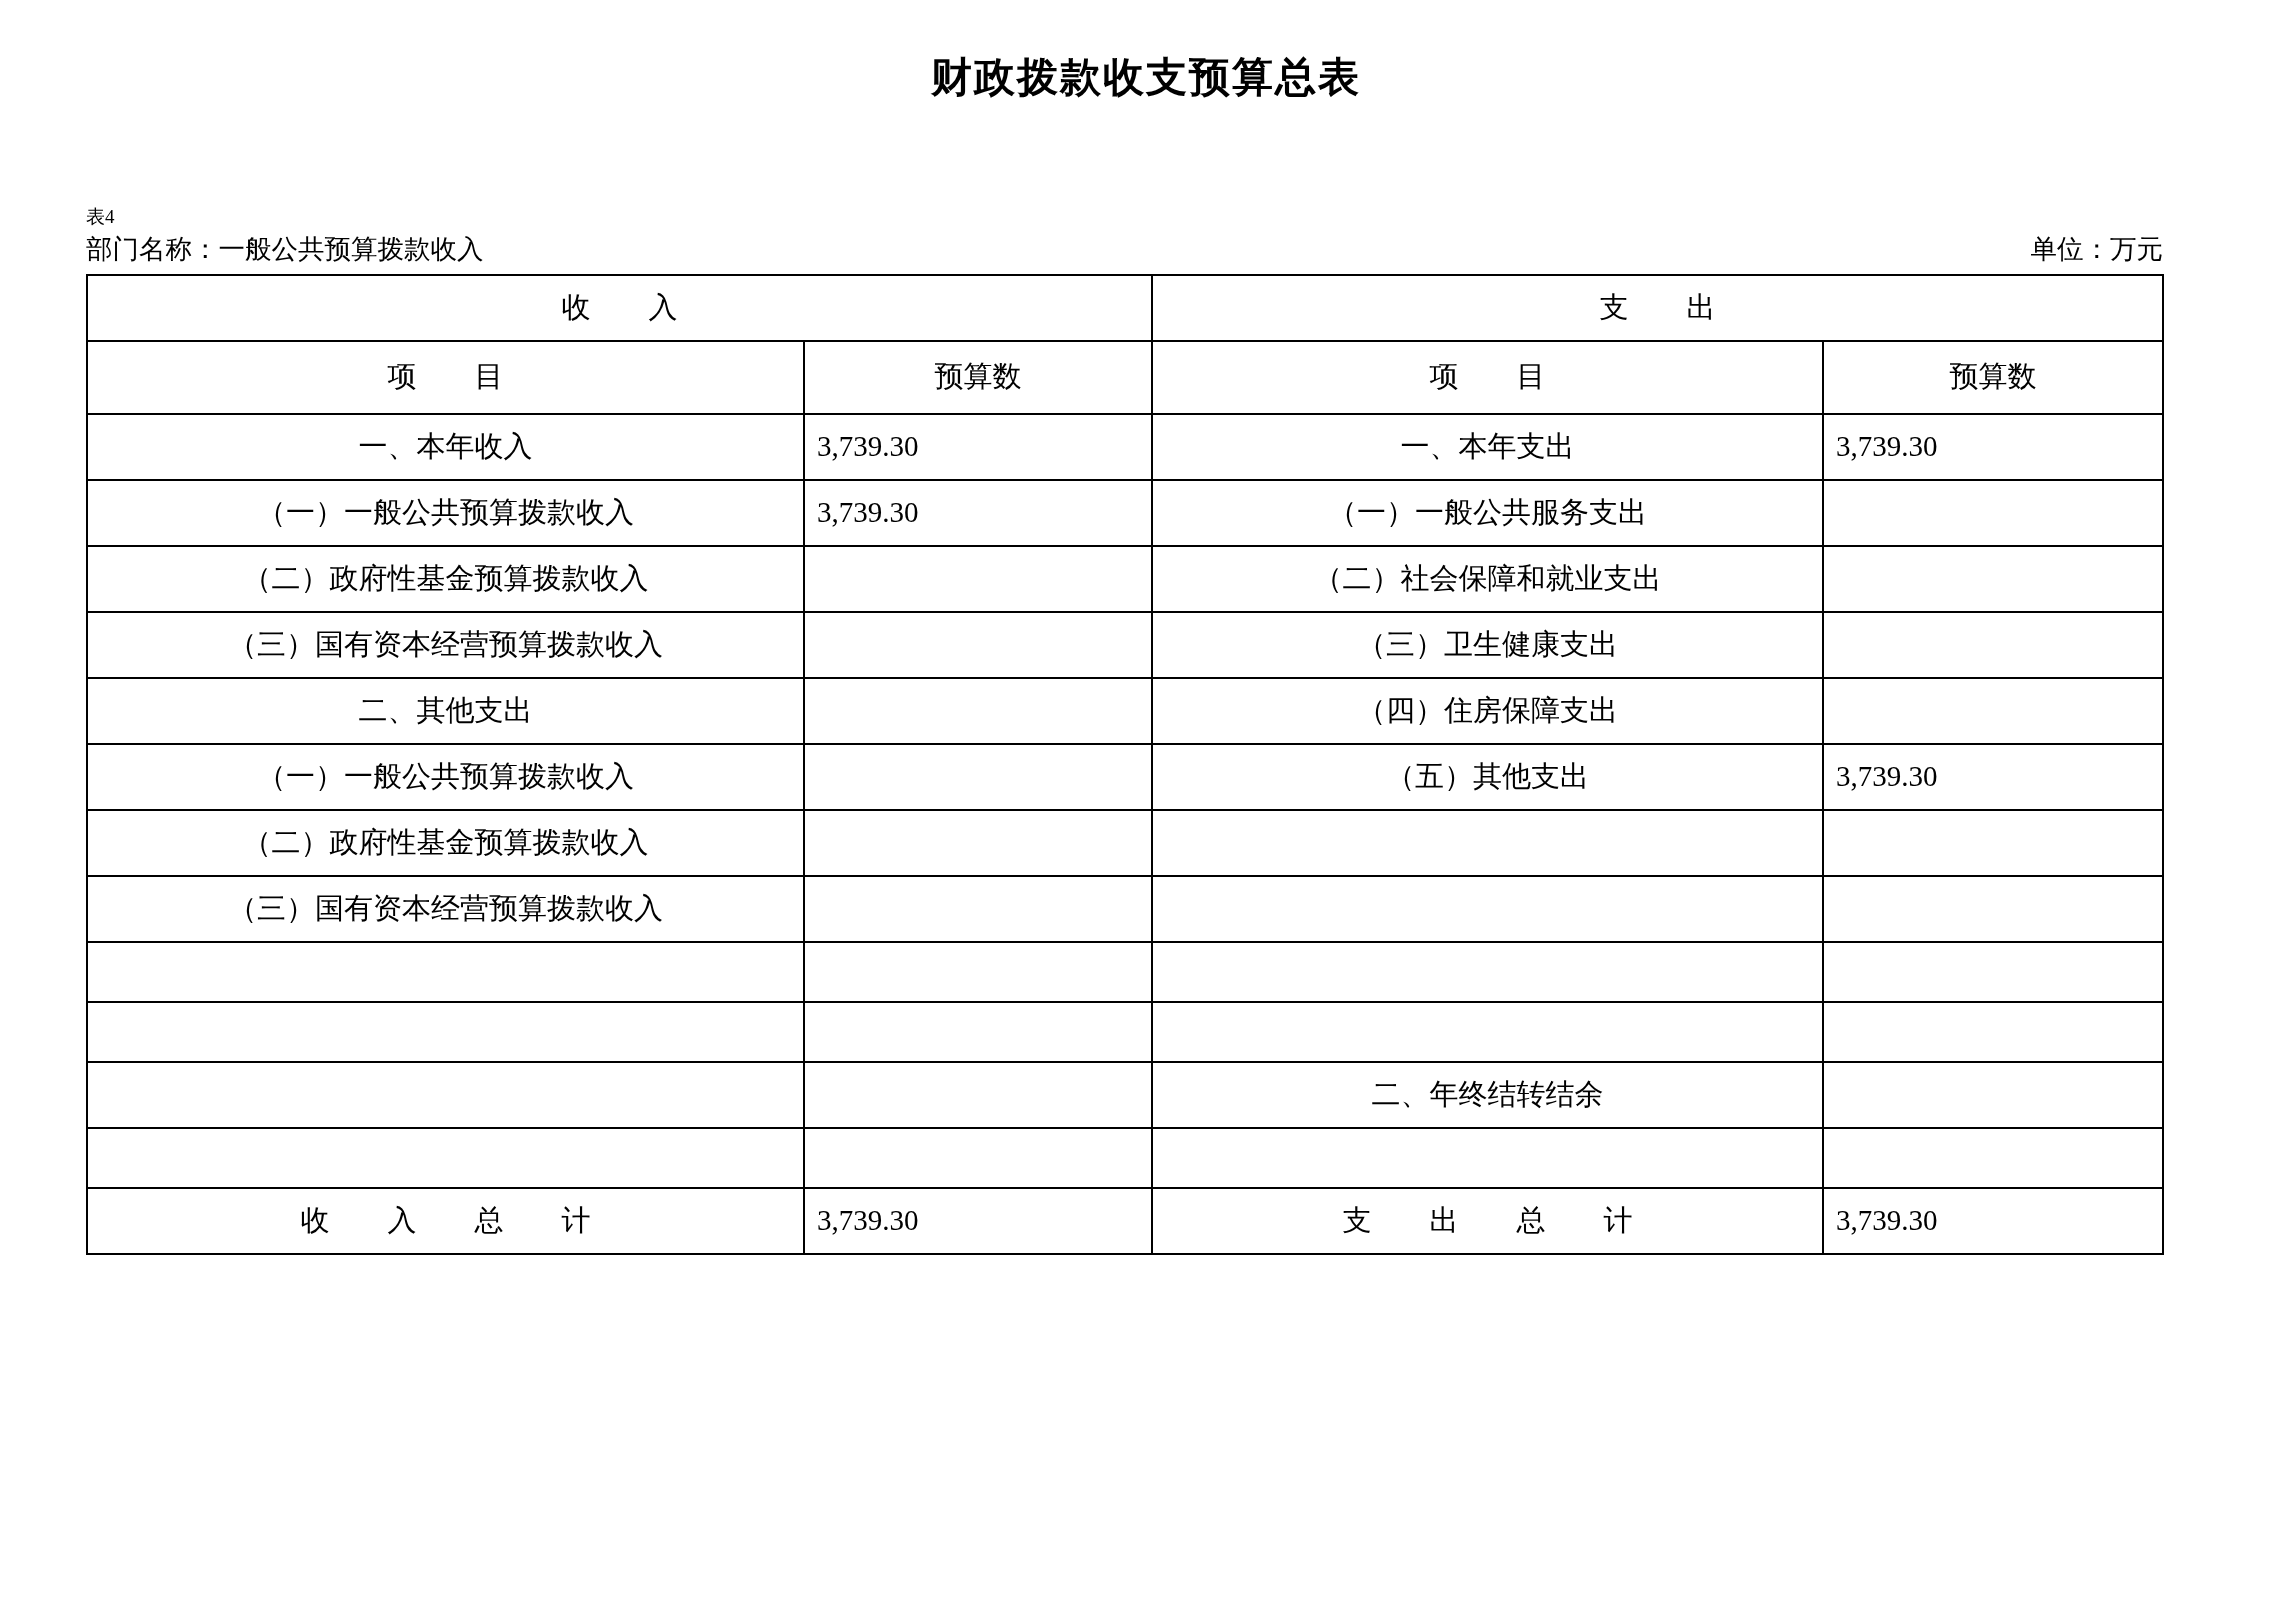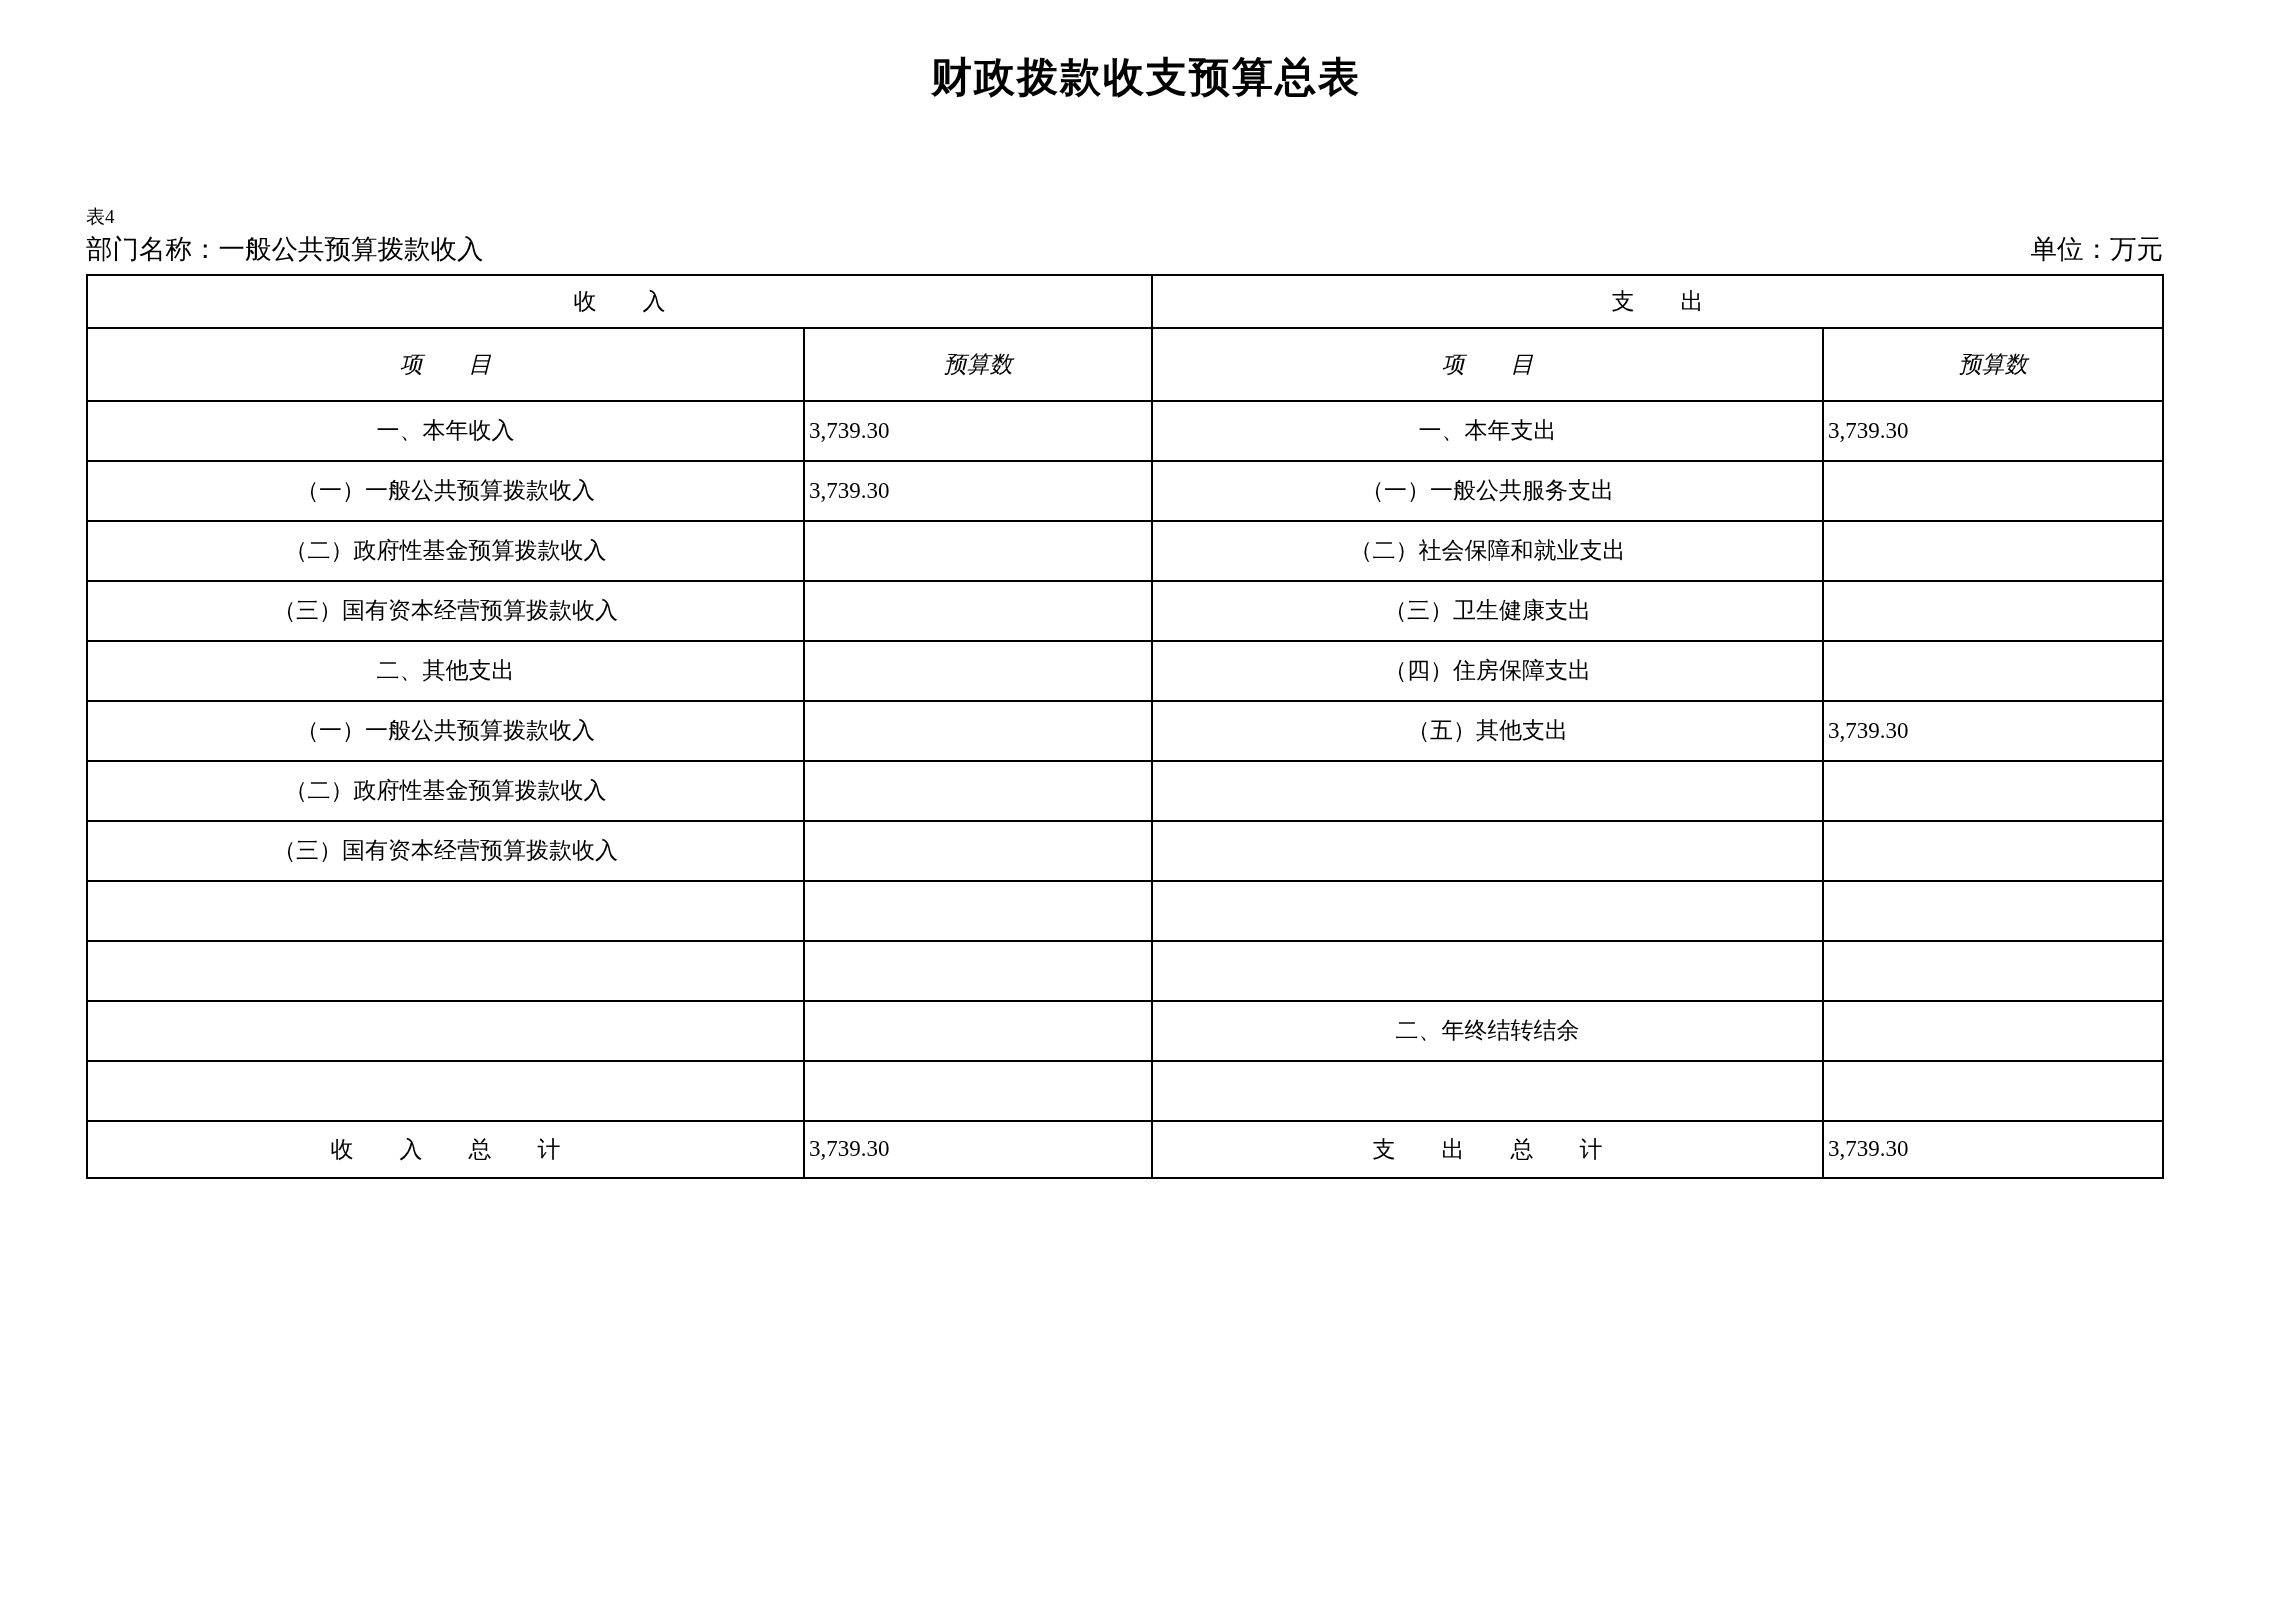--- a/index.html
+++ b/index.html
@@ -46,28 +46,28 @@
   }
   table.budget {
     margin-left: 86px;
     width: 2077px;
     border-collapse: collapse;
     table-layout: fixed;
     border: 2.9px solid #000;
   }
   table.budget td {
     border: 2px solid #000;
-    padding: 4px;
-    font-size: 23px;
+    padding: 12px;
+    font-size: 29px;
     vertical-align: middle;
     overflow: hidden;
     white-space: nowrap;
   }
   tr.h1 { height: 53px; }
-  tr.h2 { height: 73px; font-style: italic; }
+  tr.h2 { height: 73px; }
   tr.r  { height: 60px; }
   tr.total { height: 57px; }
   td.c { text-align: center; }
   td.item { text-align: center; padding-left: 12.7px; }
   td.num  { text-align: left; padding-right: 4.9px; }
 </style>
 </head>
 <body>
 
 <div class="page">

